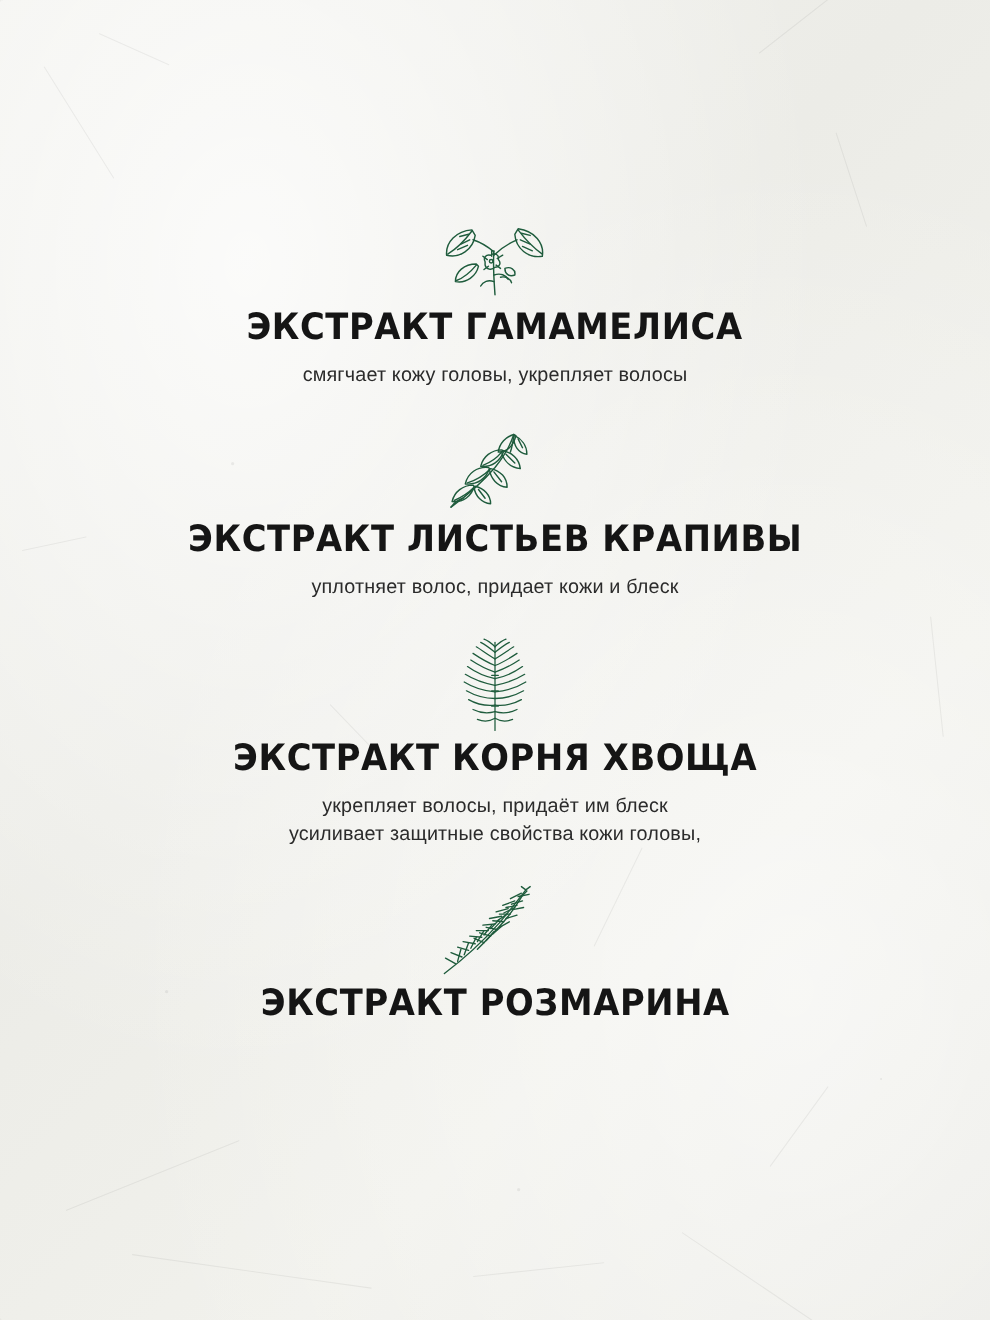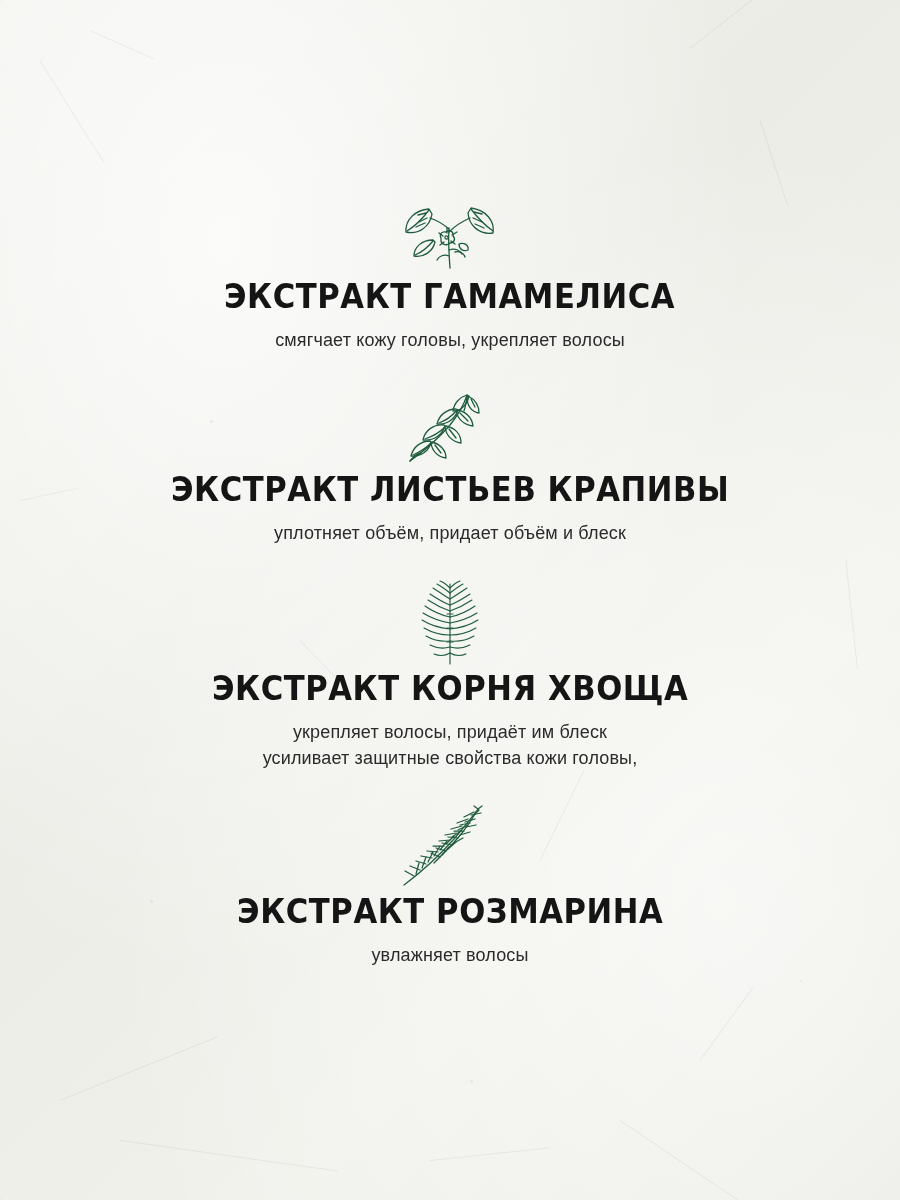--- a/index.html
+++ b/index.html
@@ -188,21 +188,21 @@
 
           <path d="M40 54 C31 54 23 60 21 69 C31 70 39 64 41 55 Z"></path>
           <path d="M42 55 C50 57 56 63 56 71 C48 70 42 64 41 56 Z"></path>
           <path d="M41 56 C36 61 30 65 23 68 M45 58 L51 66"></path>
 
           <path d="M20 74 C23 70 27 67 31 66"></path>
         </svg>
       </span>
       <div class="item-title">ЭКСТРАКТ ЛИСТЬЕВ КРАПИВЫ</div>
       <div class="item-desc">
-        <span>уплотняет объём, придает объём и блеск</span>
+        <span>уплотняет волос, придает кожи и блеск</span>
       </div>
     </div>
 
     <div class="item">
       <span class="ico">
         <svg width="100" height="86" viewBox="0 0 100 86" fill="none" stroke="#1f5c3d" stroke-width="1.15" stroke-linecap="round" stroke-linejoin="round">
 
           <path d="M50 84 C50 70 50 52 50 34 C50 22 50 12 50 4"></path>
 
           <g>
@@ -288,19 +288,16 @@
               <path d="M58 44 L66 37"></path>
               <path d="M64 38 L73 33"></path>
             <path d="M70 30 L80 27"></path>
               <path d="M76 22 L86 20"></path>
           </g>
 
           <path d="M88 4 L92 1 M88 4 L84 1 M85 9 L89 5"></path>
         </svg>
       </span>
       <div class="item-title">ЭКСТРАКТ РОЗМАРИНА</div>
-      <div class="item-desc">
-        <span>увлажняет волосы</span>
-      </div>
     </div>
 
   </div>
 </div>
 
 </body></html>

